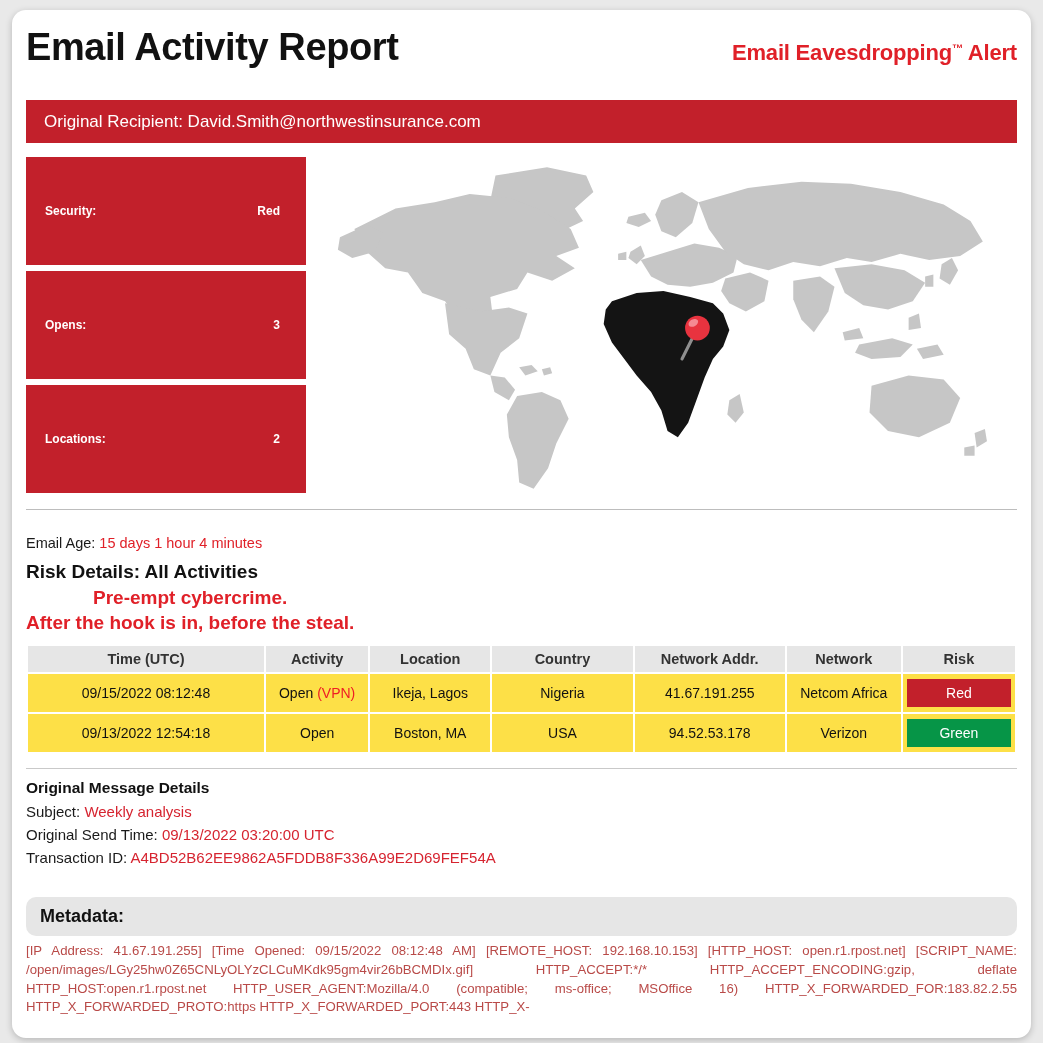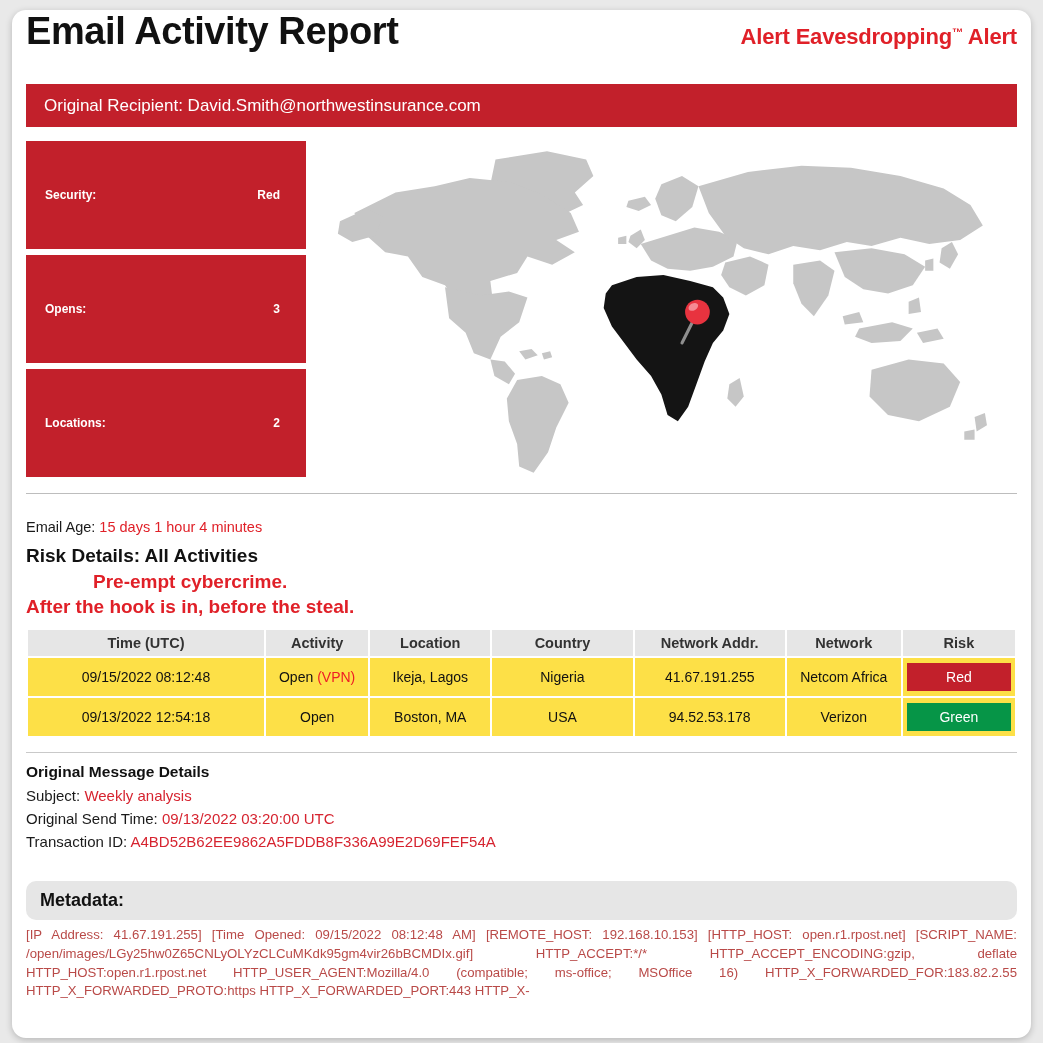--- a/index.html
+++ b/index.html
@@ -15,21 +15,21 @@
     width: 1019px; height: 1028px;
     background: #ffffff;
     border-radius: 14px;
     box-shadow: 0 2px 7px rgba(0,0,0,0.22);
     overflow: hidden;
   }
 
   
   .header {
     display: flex; align-items: baseline; justify-content: space-between;
-    padding: 0 14px 0 14px;
+    padding: 16px 14px 0 14px;
   }
   .report-title {
     font-size: 38px; font-weight: bold; color: #111111;
     letter-spacing: -0.4px;
   }
   .alert-title {
     font-size: 22px; font-weight: bold; color: #e02028;
     letter-spacing: -0.2px; white-space: nowrap;
   }
   .alert-title sup { font-size: 11px; vertical-align: super; }
@@ -129,21 +129,21 @@
   }
 </style>
 </head>
 <body>
 
 <div class="page-card">
 
   <div class="header">
     <div class="report-title">Email Activity Report</div>
     <div class="alert-title">
-      <span>Alert Eavesdropping</span><sup>™</sup><span> Alert</span>
+      <span>Email Eavesdropping</span><sup>™</sup><span> Alert</span>
     </div>
   </div>
 
   <div class="recipient-bar">
     <span>Original Recipient: David.Smith@northwestinsurance.com</span>
   </div>
 
   <div class="midsection">
 
     <div class="stats-col">

